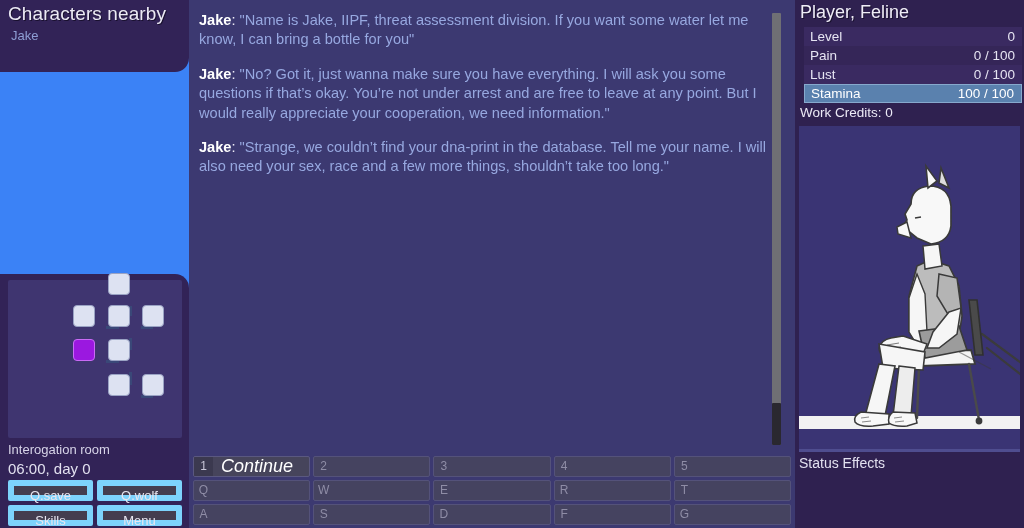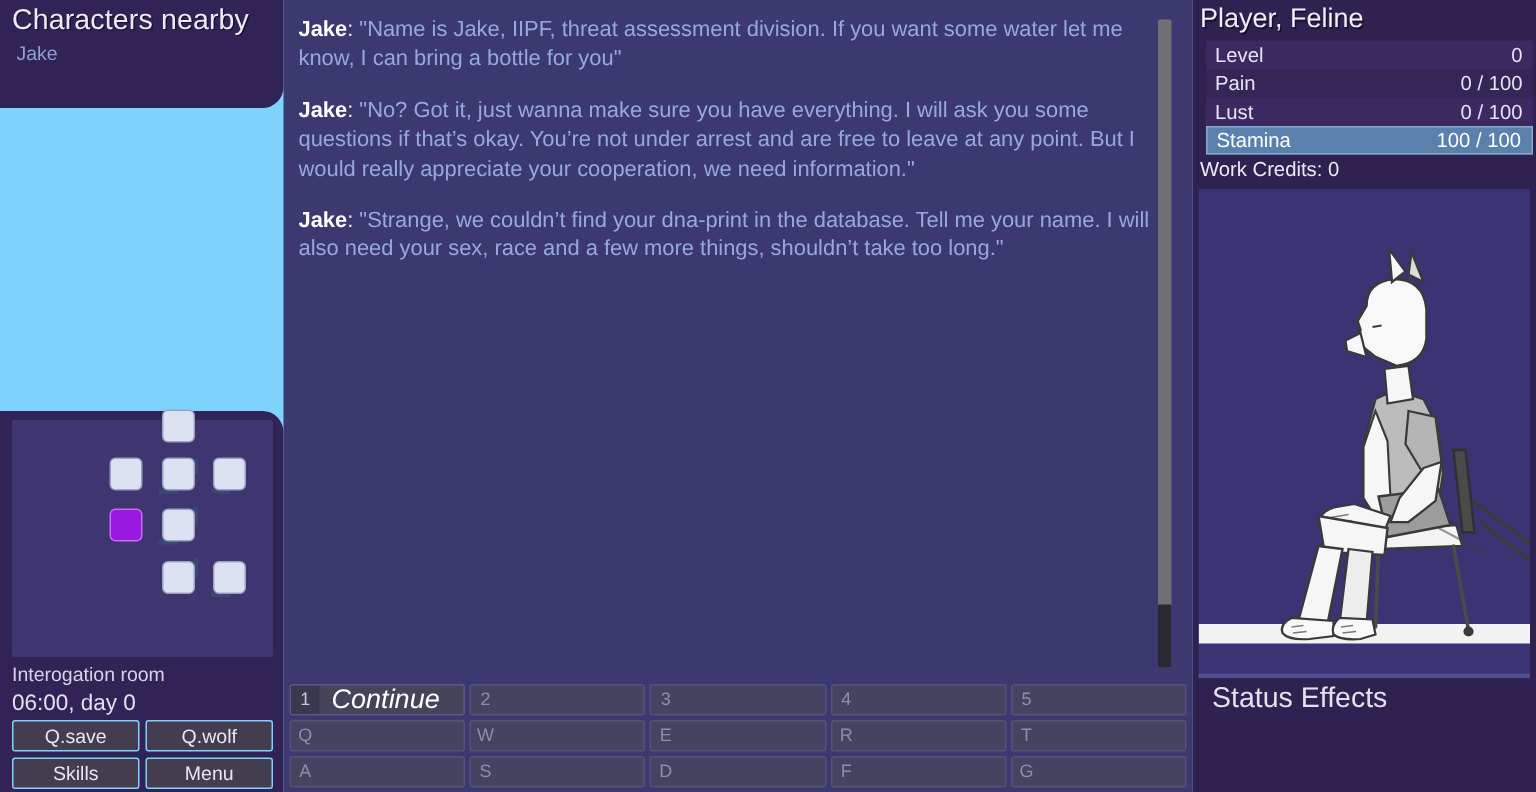--- a/index.html
+++ b/index.html
@@ -5,21 +5,21 @@
   * { box-sizing: border-box; margin: 0; padding: 0; }
   html, body {
     width: 1024px; height: 528px;
     overflow: hidden;
     background: #2b1d46;
     font-family: "Liberation Sans", sans-serif;
   }
   #app {
     position: relative;
     width: 1024px; height: 528px;
-    background: #7dd3fc;
+    background: #3b82f6;
   }
 
   
   #left-col {
     position: absolute; left: 0; top: 0;
     width: 189px; height: 528px;
   }
   #characters-panel {
     position: absolute; left: 0; top: 0;
     width: 189px; height: 72px;
@@ -79,21 +79,21 @@
   #quick-buttons {
     position: absolute; left: 8px; top: 206px;
     width: 174px;
     display: grid;
     grid-template-columns: 1fr 1fr;
     gap: 4px 4px;
   }
   .qbtn {
     height: 21px;
     background: #443d4f;
-    border: 1px solid #7dd3fc;
+    border: 6px solid #7dd3fc;
     border-radius: 2px;
     color: #e8e6f0;
     font-size: 13px;
     line-height: 19px;
     text-align: center;
     cursor: pointer;
   }
 
   
   #center-col {
@@ -209,22 +209,22 @@
 
   #portrait-box {
     position: absolute; left: 4px; top: 126px;
     width: 221px; height: 325px;
     background: #3a3474;
     overflow: hidden;
   }
   #portrait-svg { display: block; width: 221px; height: 325px; }
 
   #status-effects-label {
-    position: absolute; left: 13px; top: 455px;
-    font-size: 19px; color: #e3e1f0;
+    position: absolute; left: 4px; top: 455px;
+    font-size: 14px; color: #e3e1f0;
   }
   #right-divider {
     position: absolute; left: 4px; top: 449px;
     width: 221px; height: 3px;
     background: #4f4d8f;
   }
 </style>
 </head>
 <body>
 

